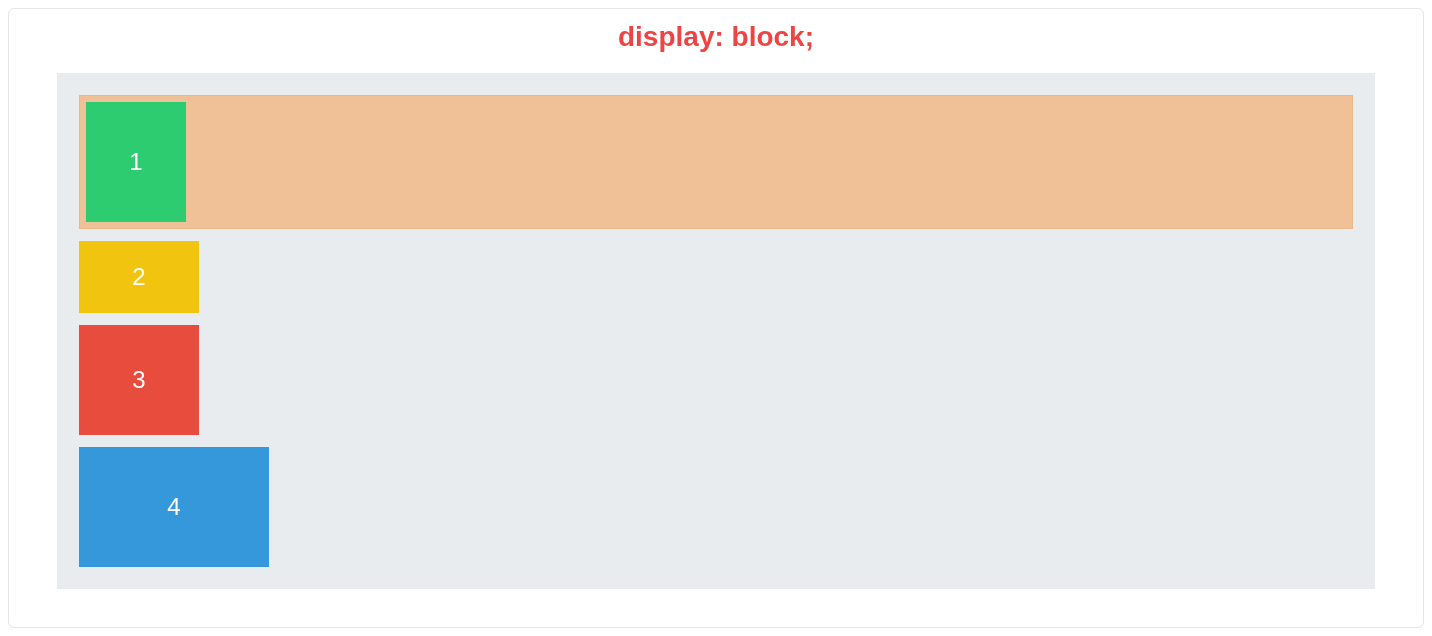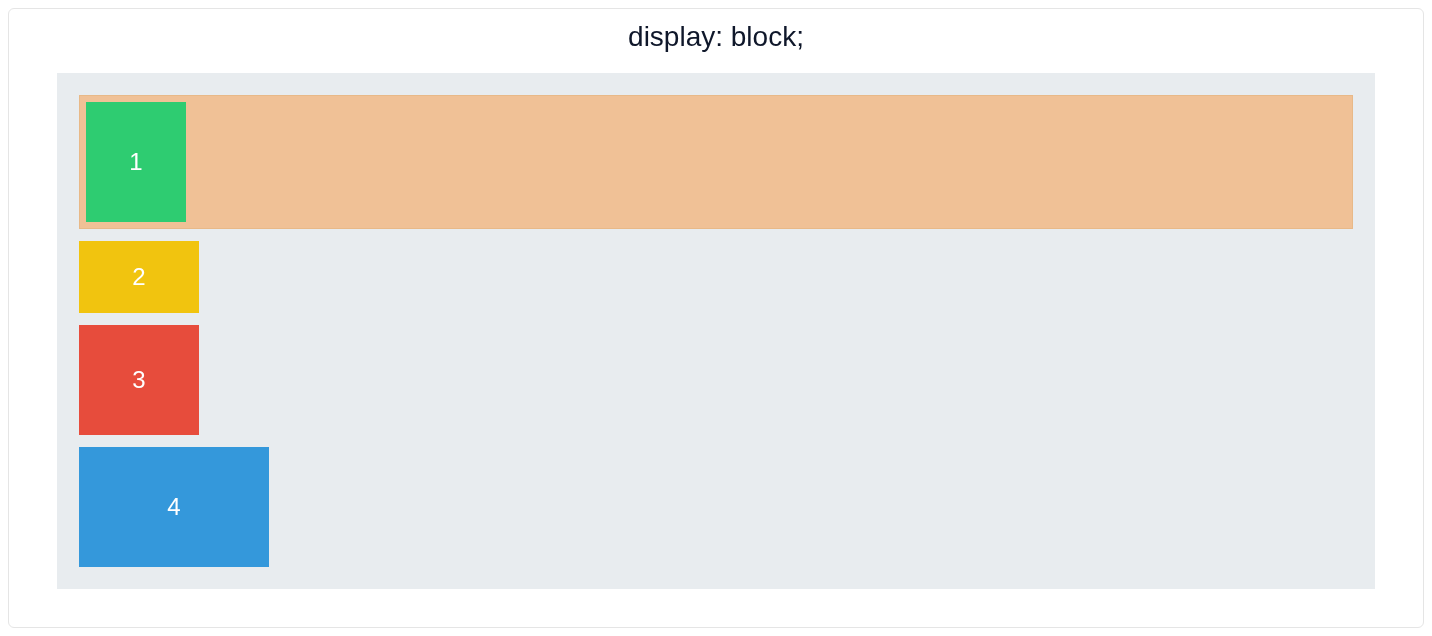--- a/index.html
+++ b/index.html
@@ -17,22 +17,22 @@
     .outer {
       width: 100%;
       height: 100%;
       border: 1px solid #e5e5e5;
       border-radius: 6px;
       padding: 0 48px 24px 48px;
     }
     .title {
       text-align: center;
       font-size: 28px;
-      font-weight: 400;
-      color: #0f172a;
+      font-weight: 700;
+      color: #ef4444;
       padding: 12px 0 20px 0;
     }
     .stage {
       background: #e8ecef;
       padding: 22px;
     }
     .block-row {
       display: block;
       margin-bottom: 12px;
     }

